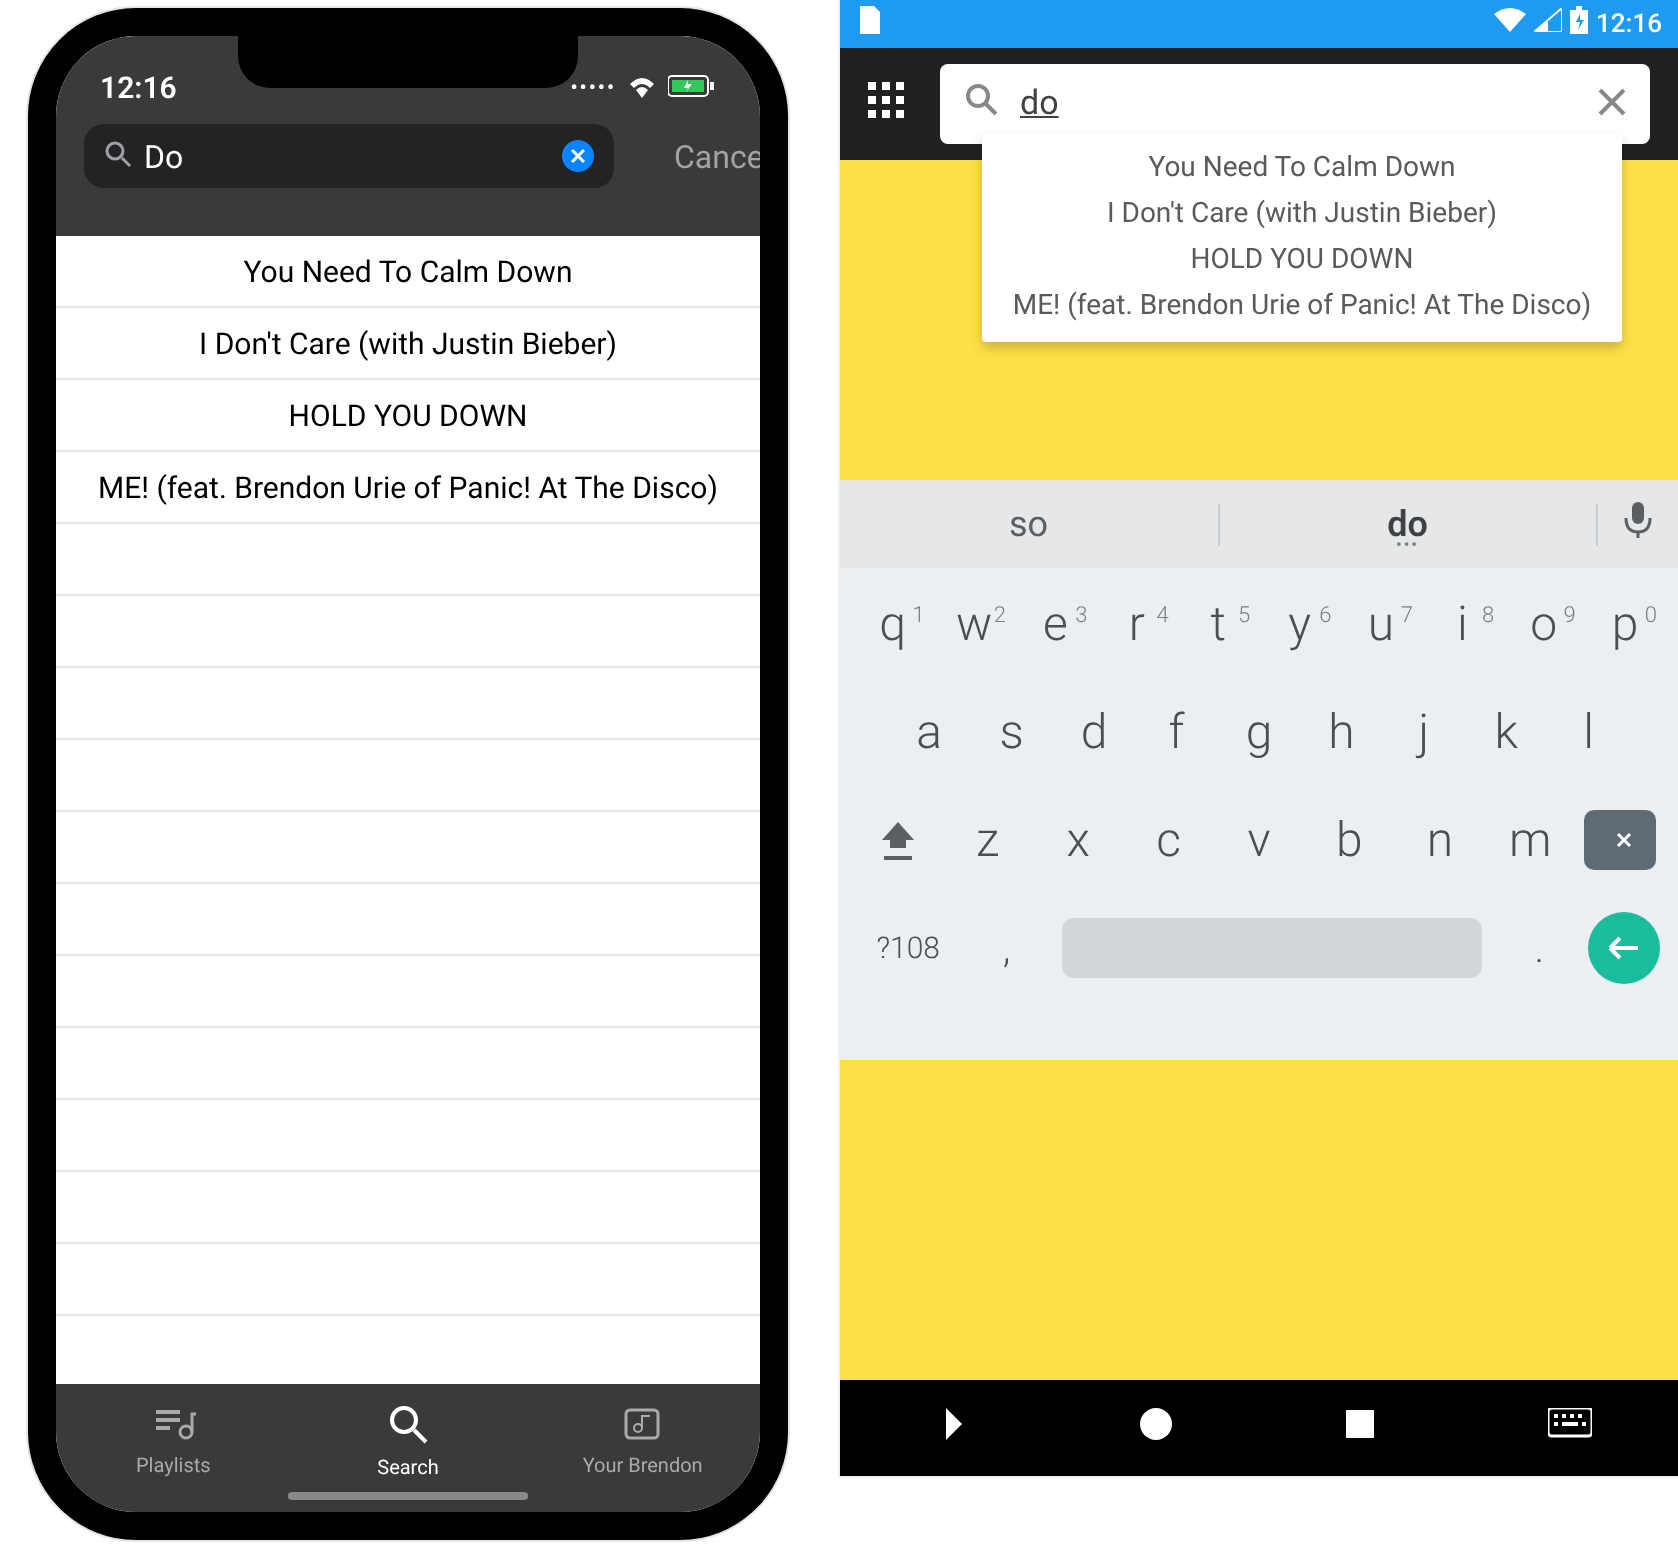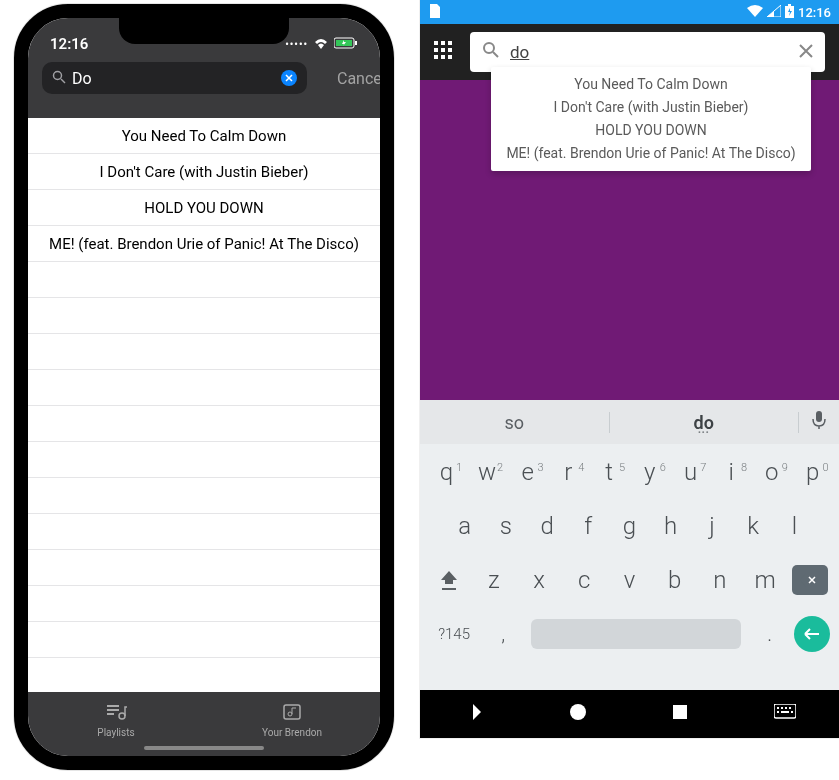--- a/index.html
+++ b/index.html
@@ -218,24 +218,24 @@
     text-align: center;
     font-size: 14px;
     color: #5a5a5a;
     padding: 2px 8px;
     line-height: 19px;
   }
   .and-content {
     position: absolute;
     top: 80px; left: 0; right: 0;
     bottom: 48px;
-    background: #701a75;
+    background: #fde047;
     display: flex;
     flex-direction: column;
-    justify-content: flex-end;
+    justify-content: center;
   }
   .and-keyboard {
     background: #eceff1;
     height: 290px;
     display: flex;
     flex-direction: column;
   }
   .kb-sugg {
     height: 44px;
     display: flex;
@@ -391,20 +391,29 @@
     <div class="ios-tabbar">
       <div class="ios-tab">
         <span>
           <svg width="22" height="20" viewBox="0 0 22 20">
               <path d="M2 4 H14 M2 8 H14 M2 12 H9" stroke="#aaa" stroke-width="2"></path>
               <circle cx="17" cy="14" r="3" fill="none" stroke="#aaa" stroke-width="1.5"></circle>
               <path d="M20 14 V5 L22 5" stroke="#aaa" stroke-width="1.5" fill="none"></path>
             </svg>
         </span>
         <span>Playlists</span>
+      </div>
+      <div class="ios-tab active">
+        <span>
+          <svg width="22" height="22" viewBox="0 0 22 22">
+              <circle cx="9" cy="9" r="6" fill="none" stroke="#fff" stroke-width="2"></circle>
+              <line x1="14" y1="14" x2="20" y2="20" stroke="#fff" stroke-width="2"></line>
+            </svg>
+        </span>
+        <span>Search</span>
       </div>
       <div class="ios-tab">
         <span>
           <svg width="22" height="20" viewBox="0 0 22 20">
               <rect x="3" y="3" width="16" height="14" rx="2" fill="none" stroke="#aaa" stroke-width="1.5"></rect>
               <circle cx="9" cy="12" r="2" fill="none" stroke="#aaa"></circle>
               <path d="M11 12 V6 L15 6" stroke="#aaa" fill="none"></path>
             </svg>
         </span>
         <span>Your Brendon</span>
@@ -526,21 +535,21 @@
           <div class="kb-key">n</div>
           <div class="kb-key">m</div>
           <div class="kb-bksp">
             <svg width="20" height="14" viewBox="0 0 20 14">
                 <path d="M6 0 H19 V14 H6 L0 7 Z" fill="#5f6a72"></path>
                 <path d="M9 4 L15 10 M15 4 L9 10" stroke="#fff" stroke-width="1.5"></path>
               </svg>
           </div>
         </div>
         <div class="kb-row">
-          <div class="kb-key kb-special" style="width:50px">?145</div>
+          <div class="kb-key kb-special" style="width:50px">?108</div>
           <div class="kb-key" style="font-size:20px">,</div>
           <div class="kb-space"></div>
           <div class="kb-key" style="font-size:20px">.</div>
           <div class="kb-enter">
             <svg width="18" height="14" viewBox="0 0 18 14">
                 <path d="M2 7 L7 2 M2 7 L7 12 M2 7 H16" stroke="#fff" stroke-width="2" fill="none"></path>
               </svg>
           </div>
         </div>
       </div>

